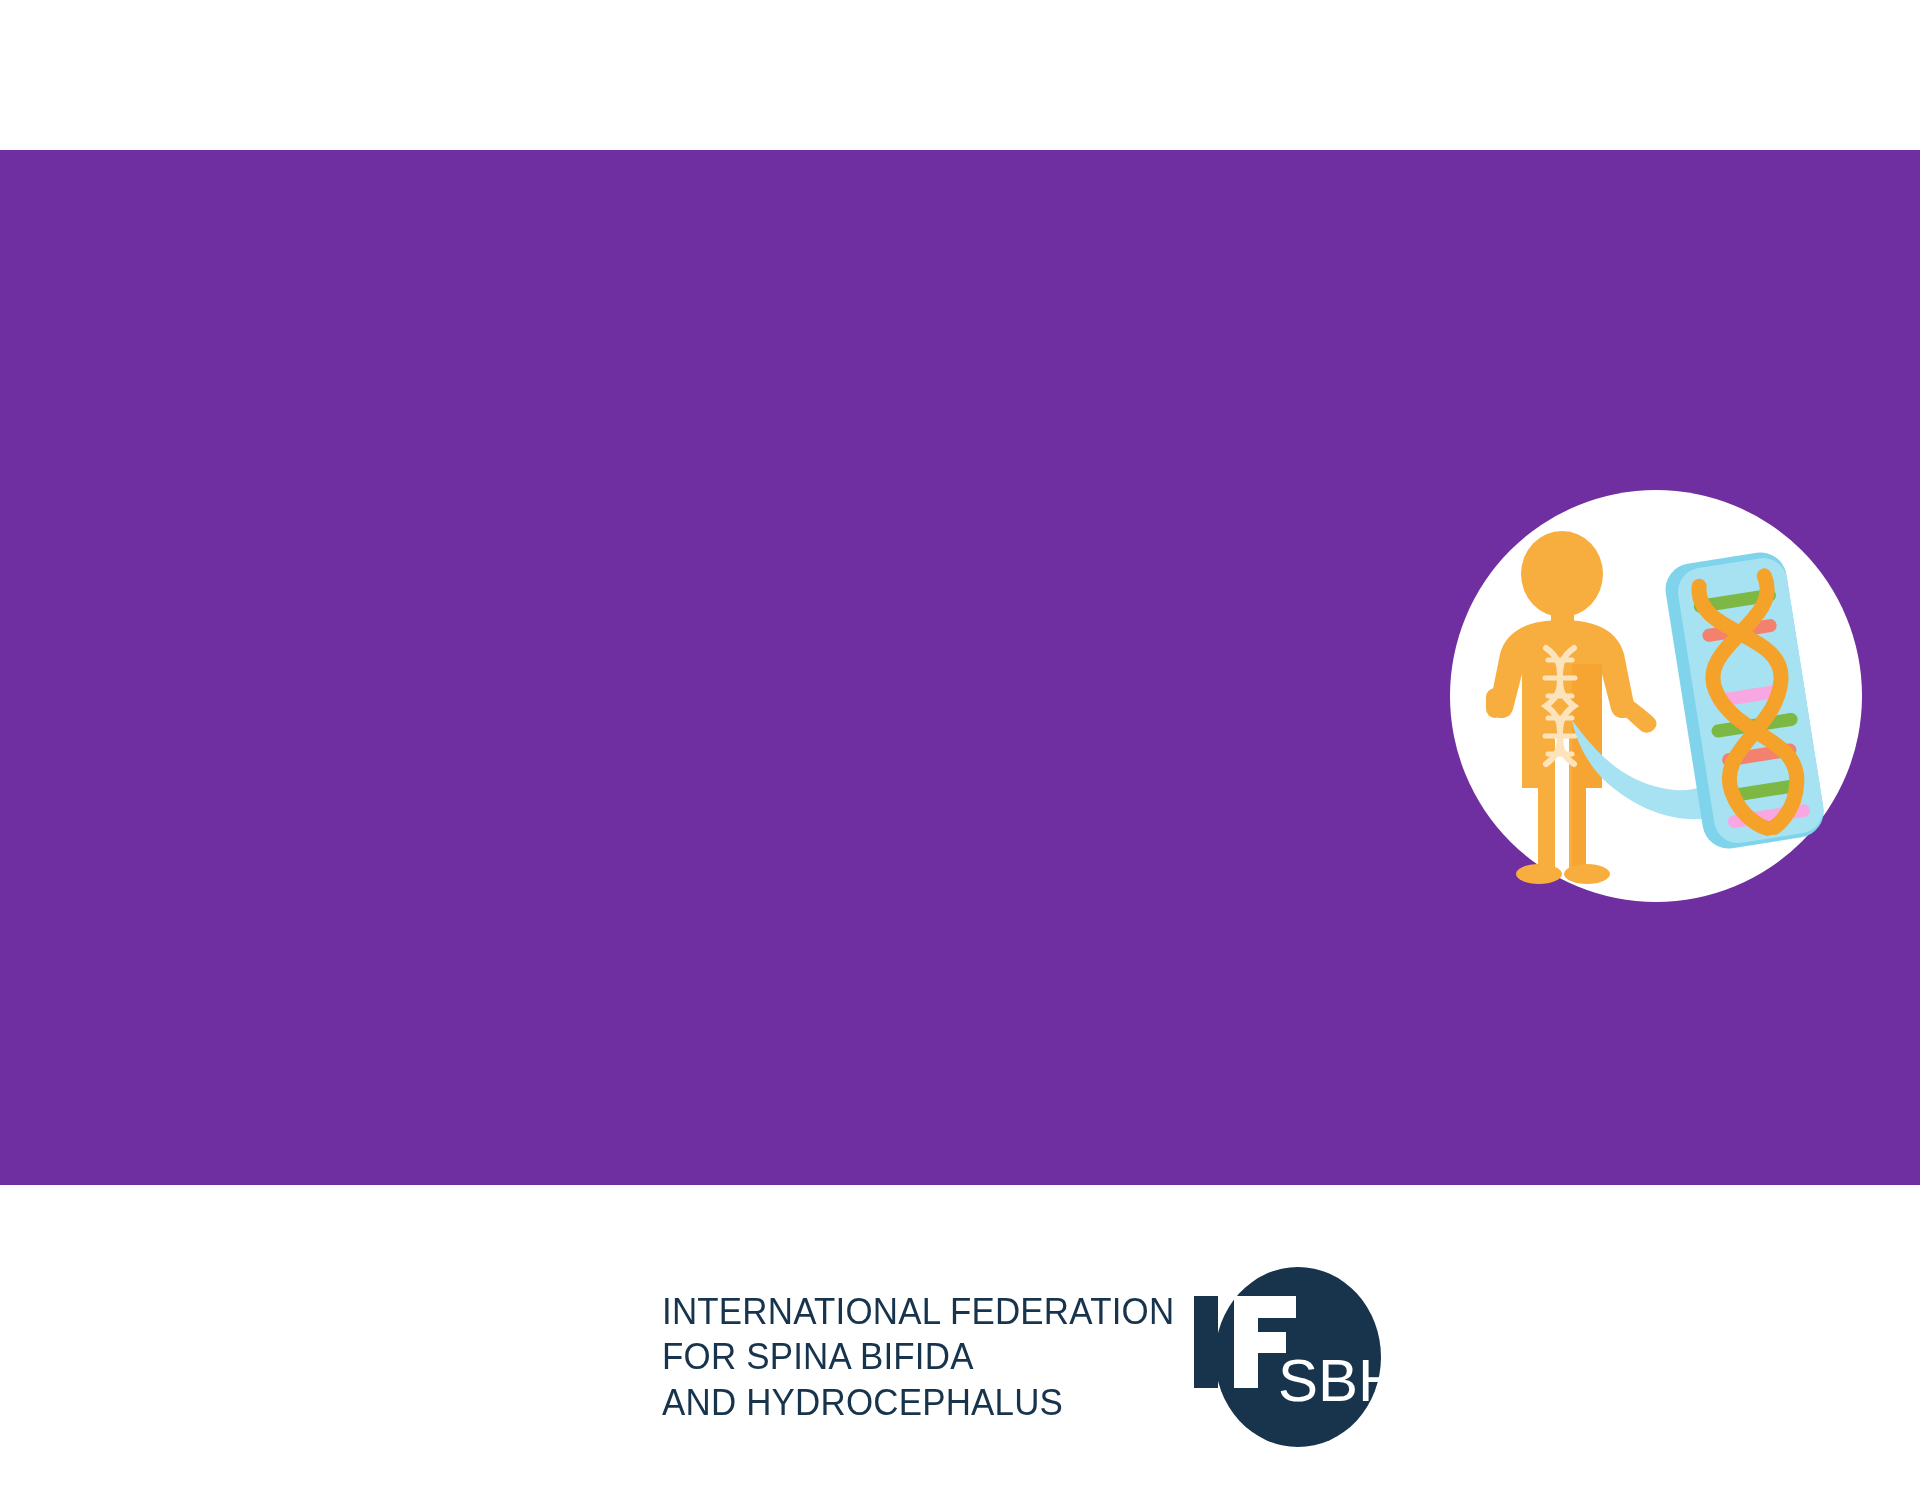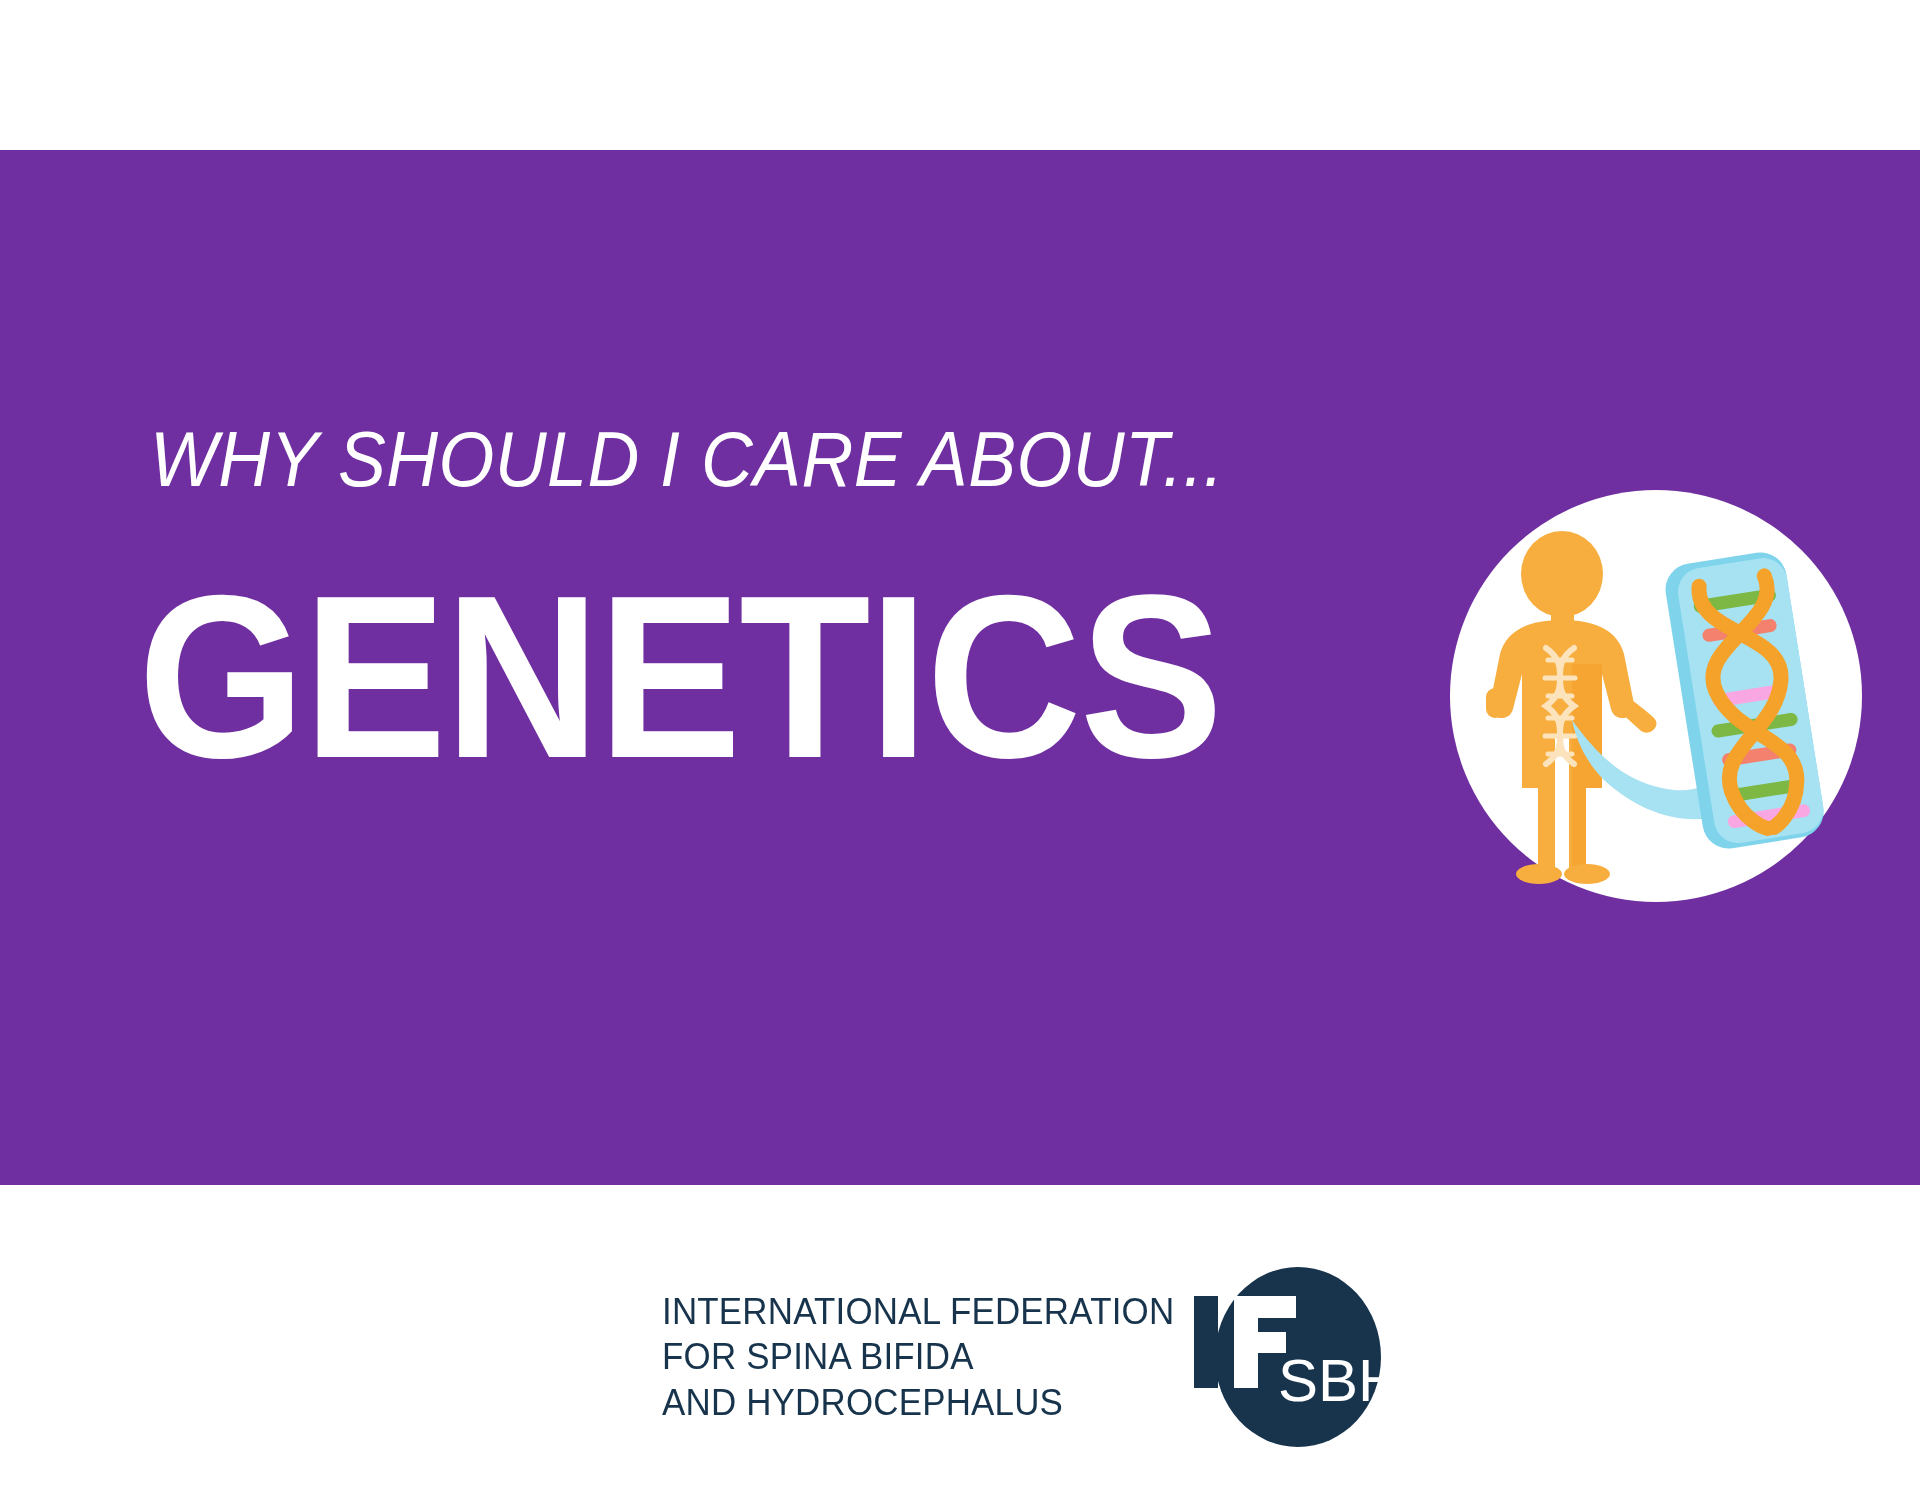--- a/index.html
+++ b/index.html
@@ -121,24 +121,20 @@
     transform-origin: left center;
   }
 </style>
 </head>
 <body>
 
 <div id="canvas">
 
   <div id="hero-band"></div>
 
-  <div id="headline-block">
-    <div id="eyebrow-text">WHY SHOULD I CARE ABOUT...</div>
-    <div id="title-text">GENETICS</div>
-  </div>
 
   <div id="illustration">
     <svg width="416" height="416" viewBox="0 0 416 416" xmlns="http://www.w3.org/2000/svg">
 
       <circle cx="208" cy="208" r="206" fill="#FFFFFF"></circle>
 
       <g>
 
         <ellipse cx="114" cy="86" rx="41" ry="43" fill="#F7AE3F"></ellipse>
 

